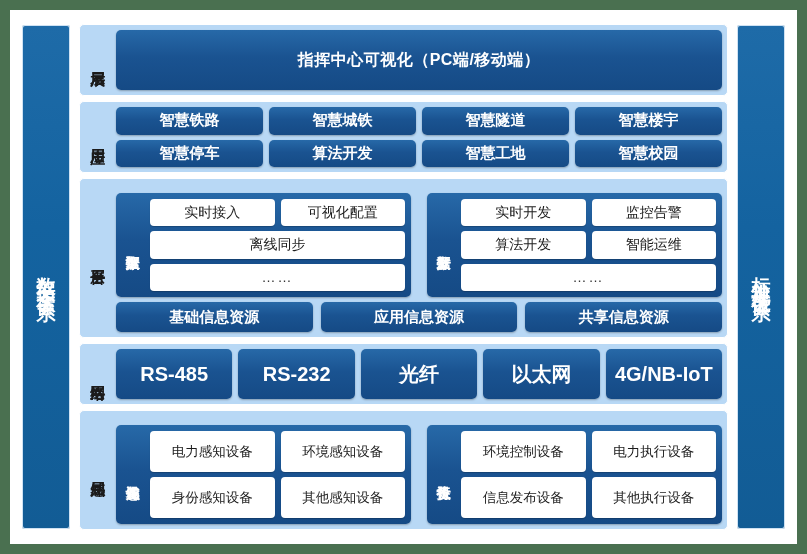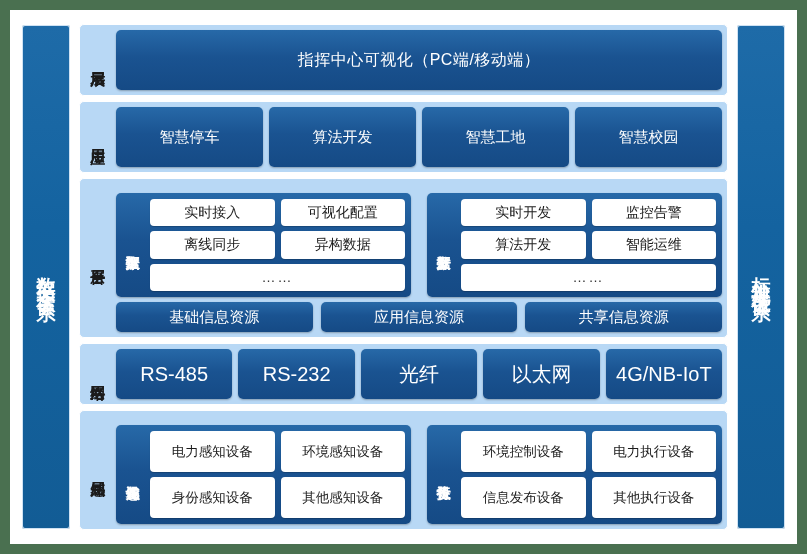--- a/index.html
+++ b/index.html
@@ -81,21 +81,21 @@
   }
 
   .band-body{flex:1 1 auto;display:flex;flex-direction:column;gap:5px;min-width:0;}
 
   
   .dk{
     background:linear-gradient(180deg,#2769a8 0%,#1a5391 45%,#154a85 100%);
     border-radius:5px;
     color:#ffffff;
     display:flex;align-items:center;justify-content:center;
-    font-weight:normal;
+    font-weight:bold;
     text-align:center;
     box-shadow:0 1px 2px rgba(0,0,0,.28);
     box-sizing:border-box;
   }
   .hero{flex:1 1 auto;font-size:16px;letter-spacing:.5px;}
 
   .grid4{display:flex;gap:6px;flex:1 1 auto;}
   .grid4 > .dk{flex:1 1 0;font-size:15px;min-width:0;}
 
   .grid5{display:flex;gap:6px;flex:1 1 auto;}
@@ -160,20 +160,26 @@
           <div class="dk hero">指挥中心可视化（PC端/移动端）</div>
         </div>
       </div>
 
       <div class="band application">
         <div class="layer-label">
           <span class="vtext">应用层</span>
         </div>
         <div class="band-body">
           <div class="grid4">
+            <div class="dk">智慧铁路</div>
+            <div class="dk">智慧城铁</div>
+            <div class="dk">智慧隧道</div>
+            <div class="dk">智慧楼宇</div>
+          </div>
+          <div class="grid4">
             <div class="dk">智慧停车</div>
             <div class="dk">算法开发</div>
             <div class="dk">智慧工地</div>
             <div class="dk">智慧校园</div>
           </div>
         </div>
       </div>
 
       <div class="band platform">
         <div class="layer-label">
@@ -187,21 +193,20 @@
               <div class="panel-title">
                 <span class="vtext">数据汇聚</span>
               </div>
               <div class="panel-grid">
                 <div class="prow">
                   <div class="wbox">实时接入</div>
                   <div class="wbox">可视化配置</div>
                 </div>
                 <div class="prow">
                   <div class="wbox">离线同步</div>
-                  <div class="wbox">异构数据</div>
                 </div>
                 <div class="prow">
                   <div class="wbox wide">……</div>
                 </div>
               </div>
             </div>
 
             <div class="panel">
               <div class="panel-title">
                 <span class="vtext">数据开发</span>

